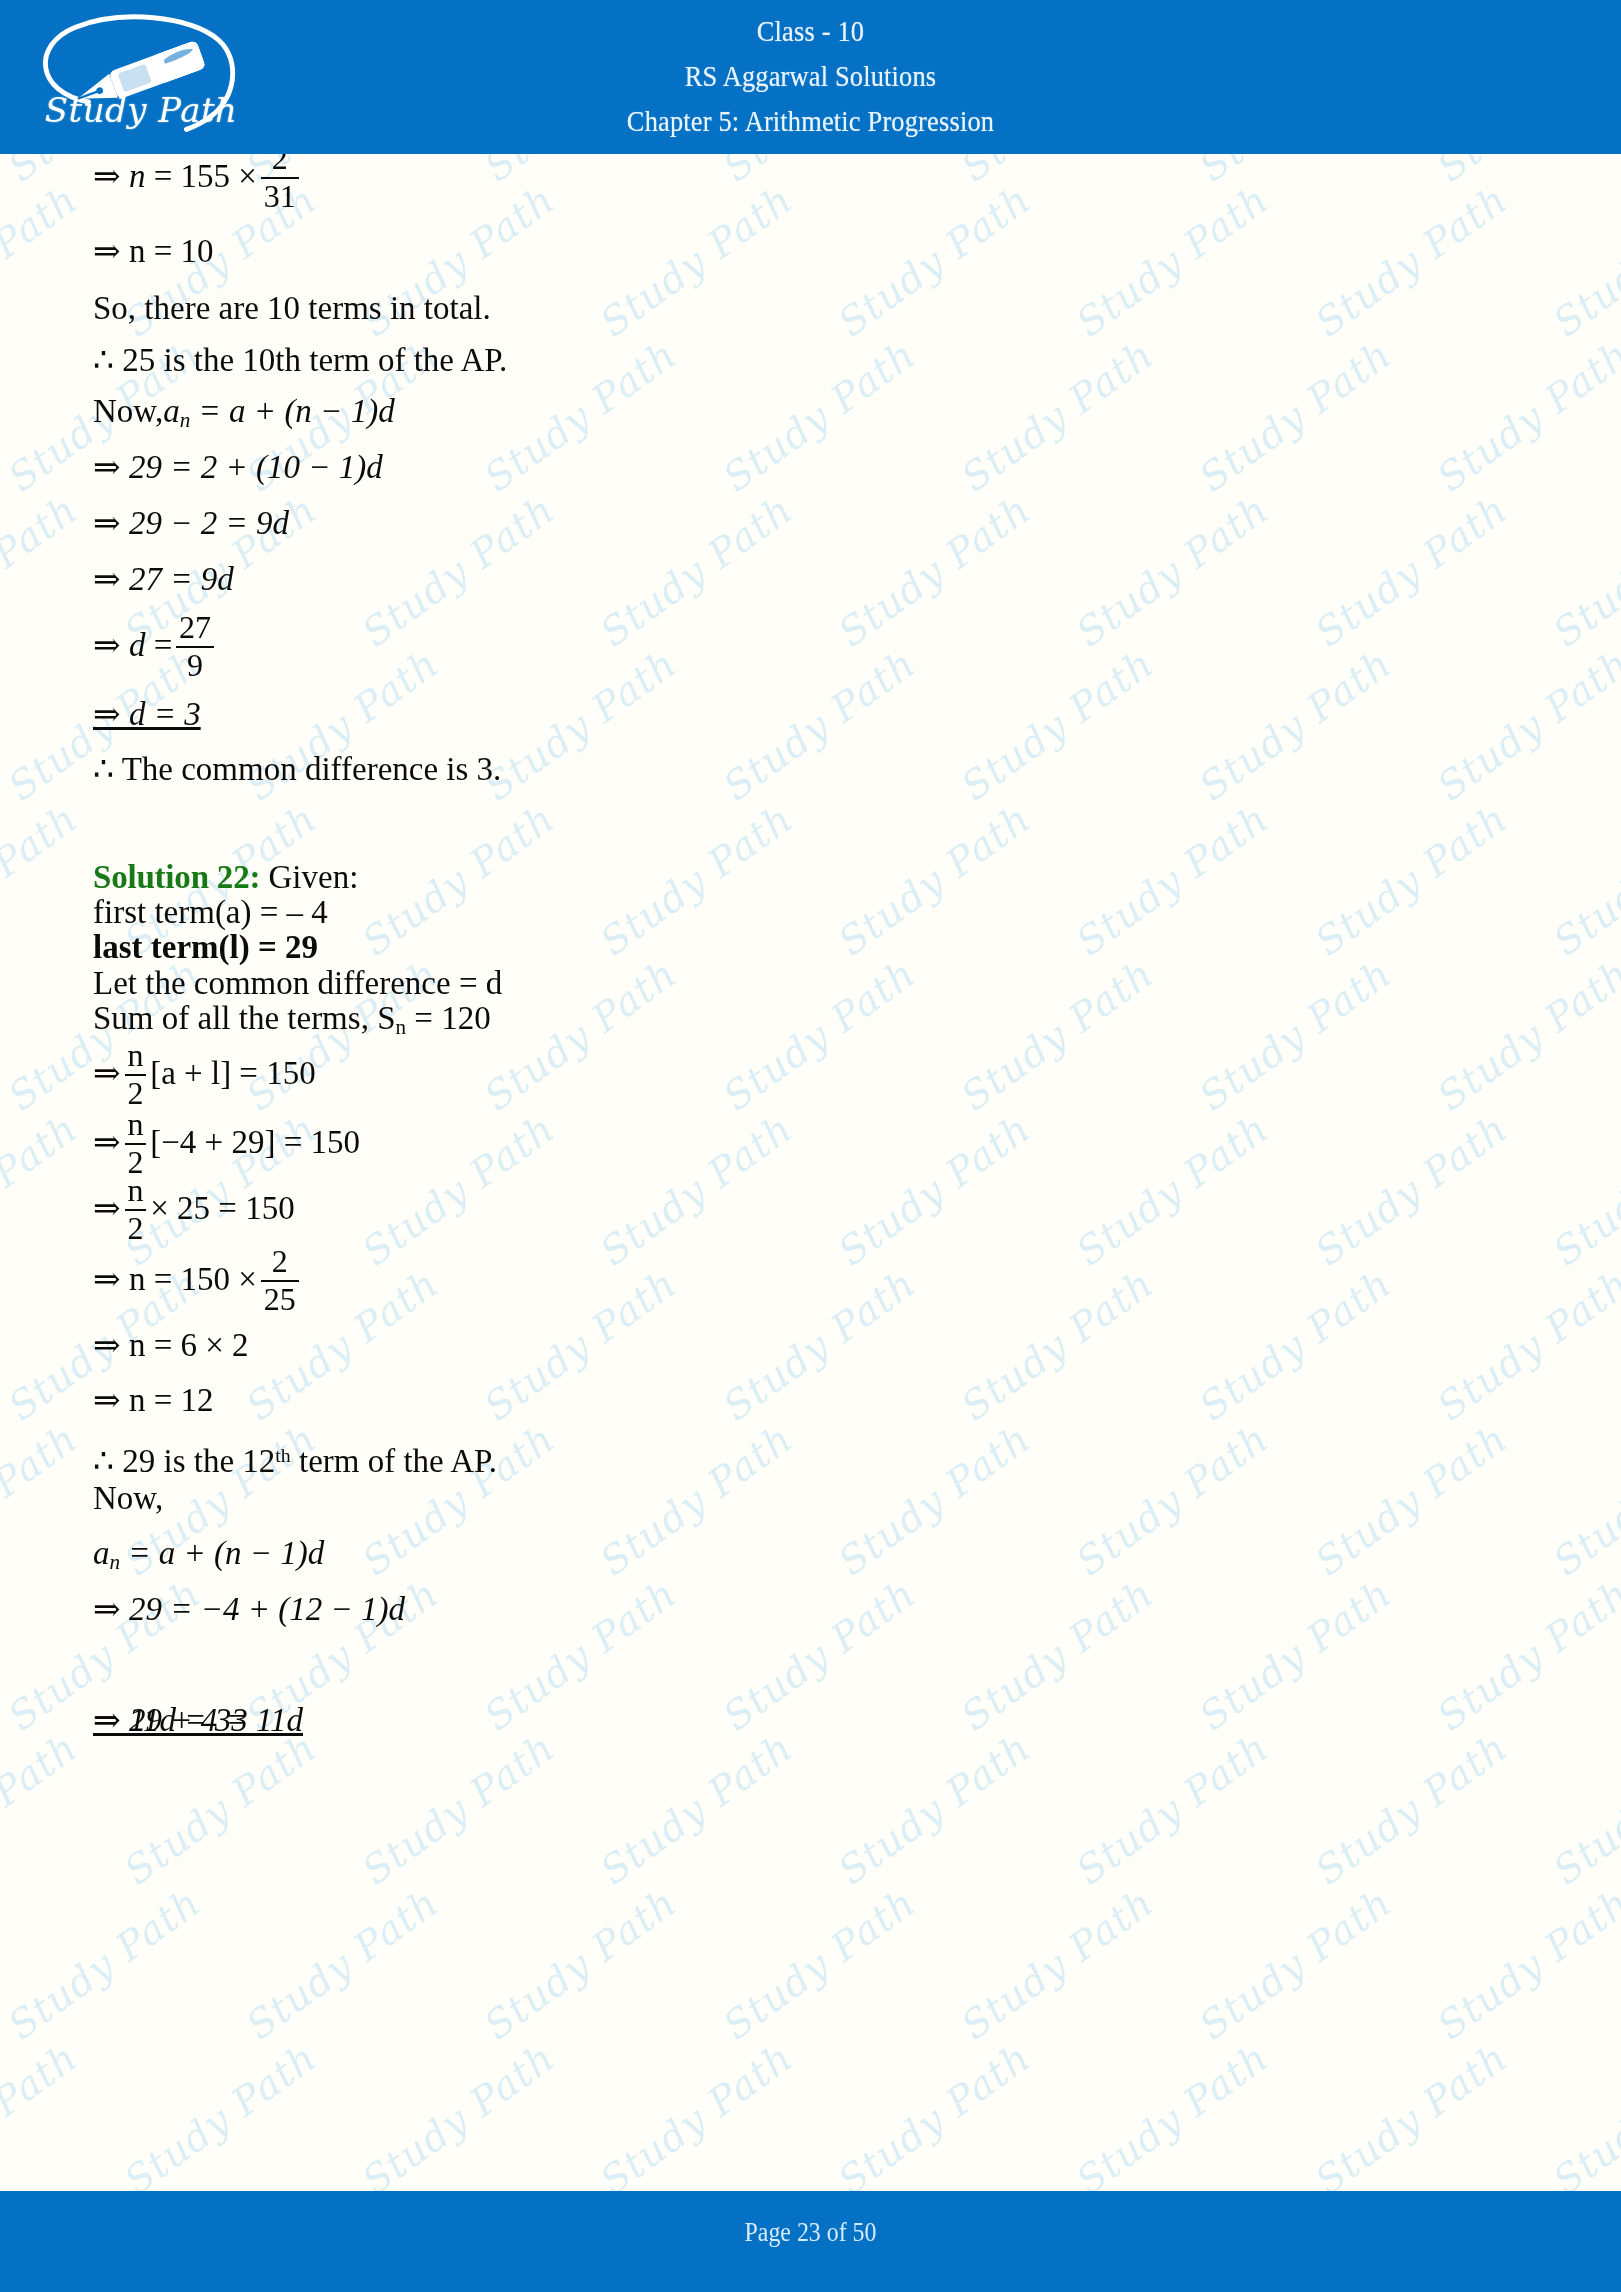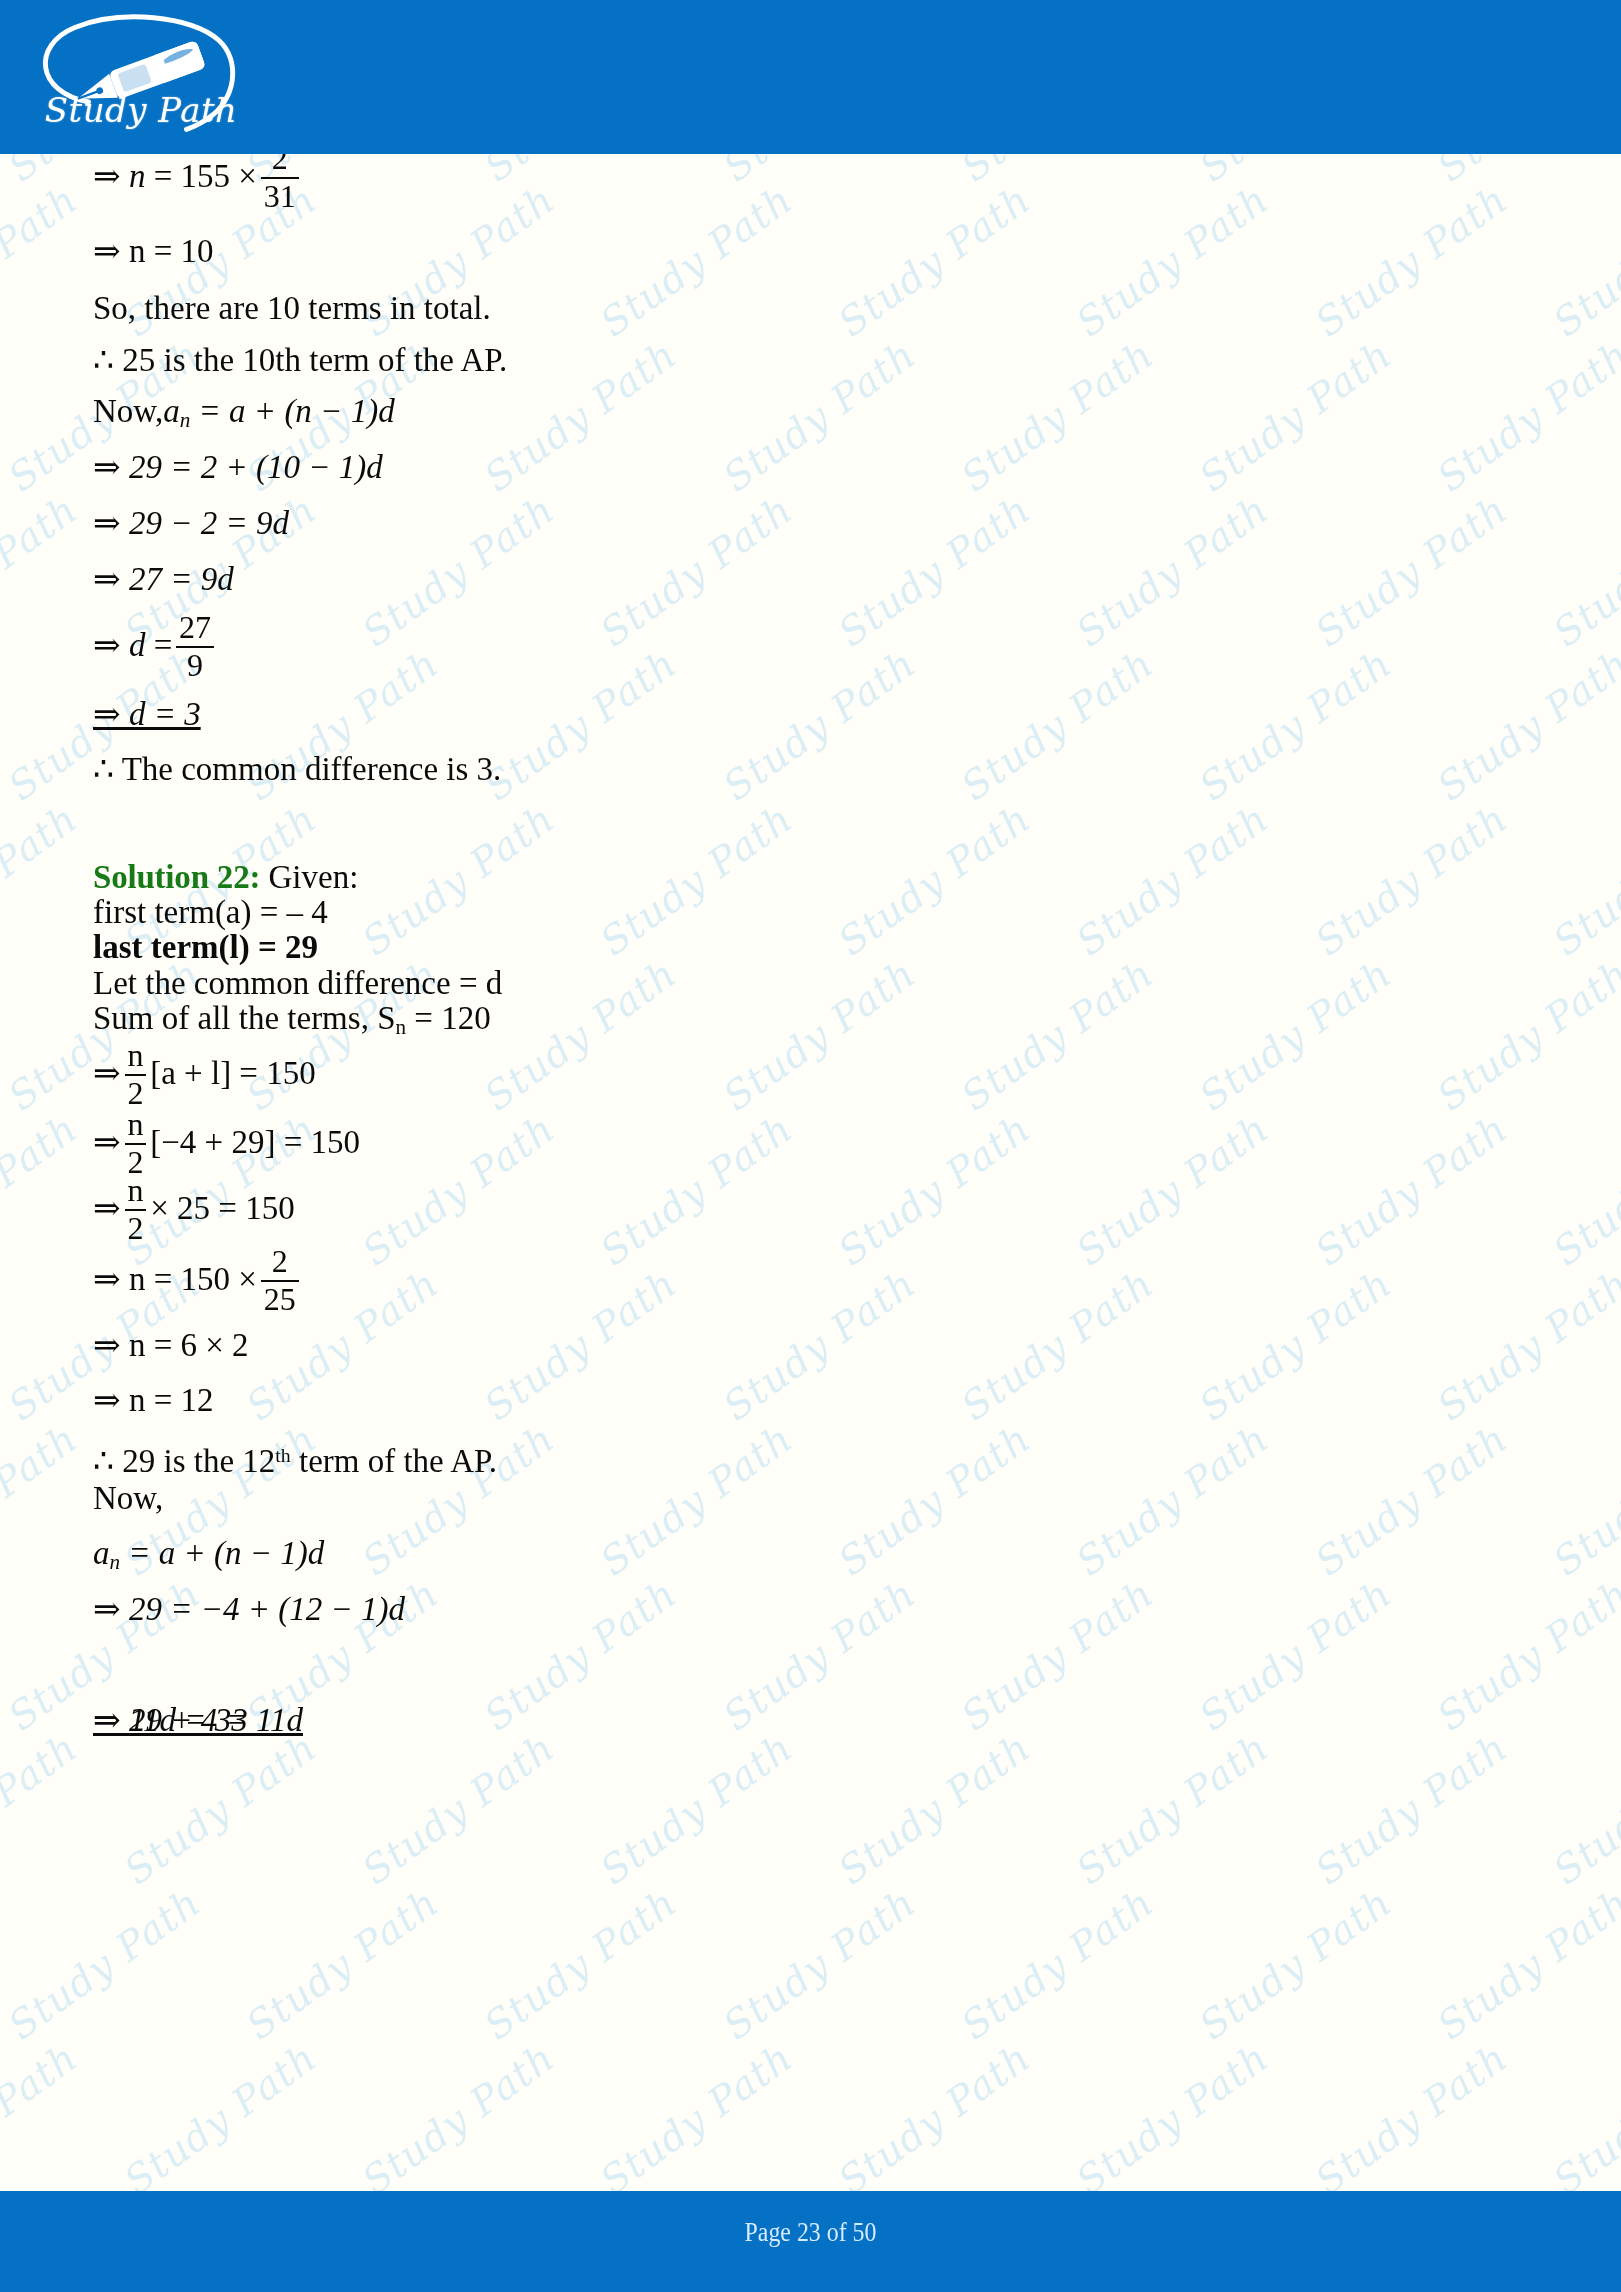--- a/index.html
+++ b/index.html
@@ -309,20 +309,25 @@
           <path d="M152,66 C163,62 178,62 184,66 C178,70 163,70 152,70 Z" fill="#0571c4" opacity="0.55"></path>
 
           <path d="M95,60 L56,73 L95,86 Z" fill="#ffffff"></path>
           <path d="M78,73 L56,73" stroke="#0571c4" stroke-width="2.4"></path>
           <circle cx="80" cy="73" r="3.4" fill="#0571c4"></circle>
         </g>
       </svg>
       <div style="position:absolute;left:25.5px;top:84px;width:196px;text-align:center;color:#ffffff;font-family:'DejaVu Serif','Liberation Serif',serif;font-style:italic;font-size:34px;letter-spacing:0.5px;text-shadow:0 0 2px rgba(255,255,255,.5);">Study Path</div>
     </div>
 
+    <div class="header-titles">
+      <div class="line">Class - 10</div>
+      <div class="line">RS Aggarwal Solutions</div>
+      <div class="line">Chapter 5: Arithmetic Progression</div>
+    </div>
   </div>
 
   <div class="content">
 
     <div class="ln" style="top:-9.8px;">
       <span class="up">⇒</span>
       <span class="mi">n</span>
       <span class="up sp-l">=</span>
       <span class="up">155</span>
       <span class="up">×</span><span class="frac"><span class="num">2</span><span class="den">31</span></span>

